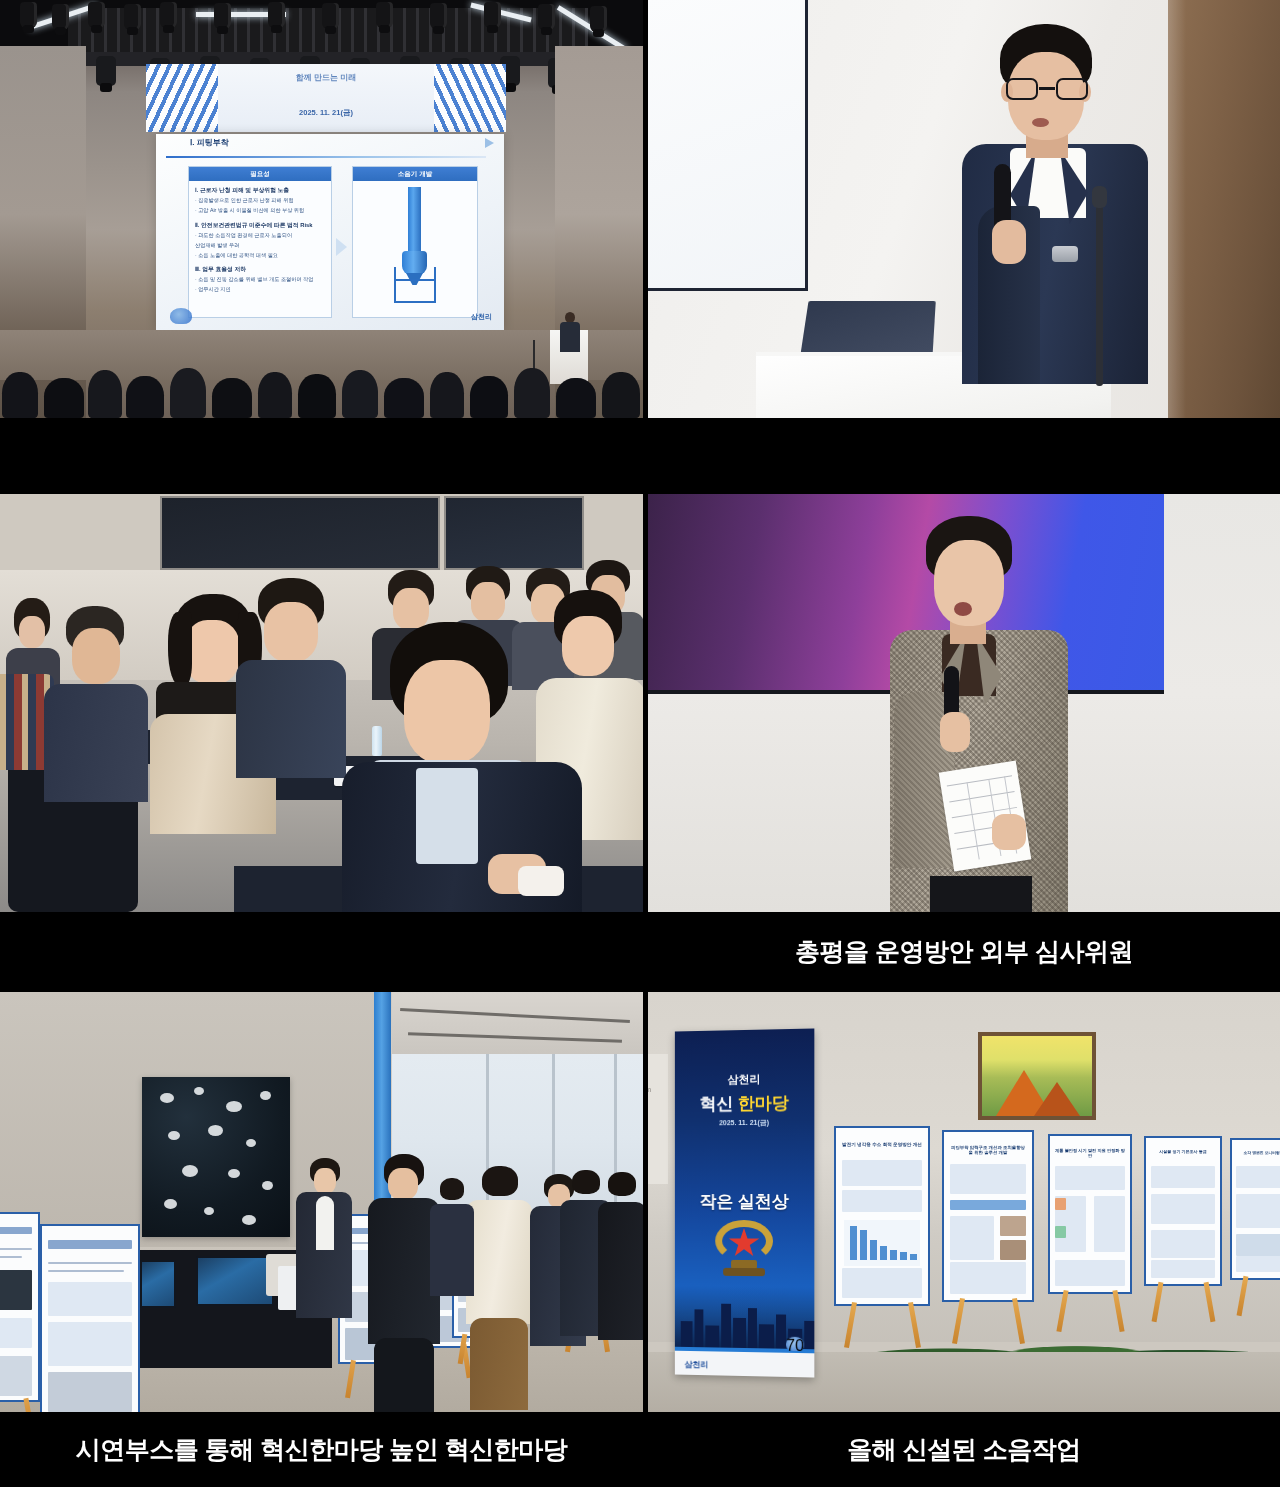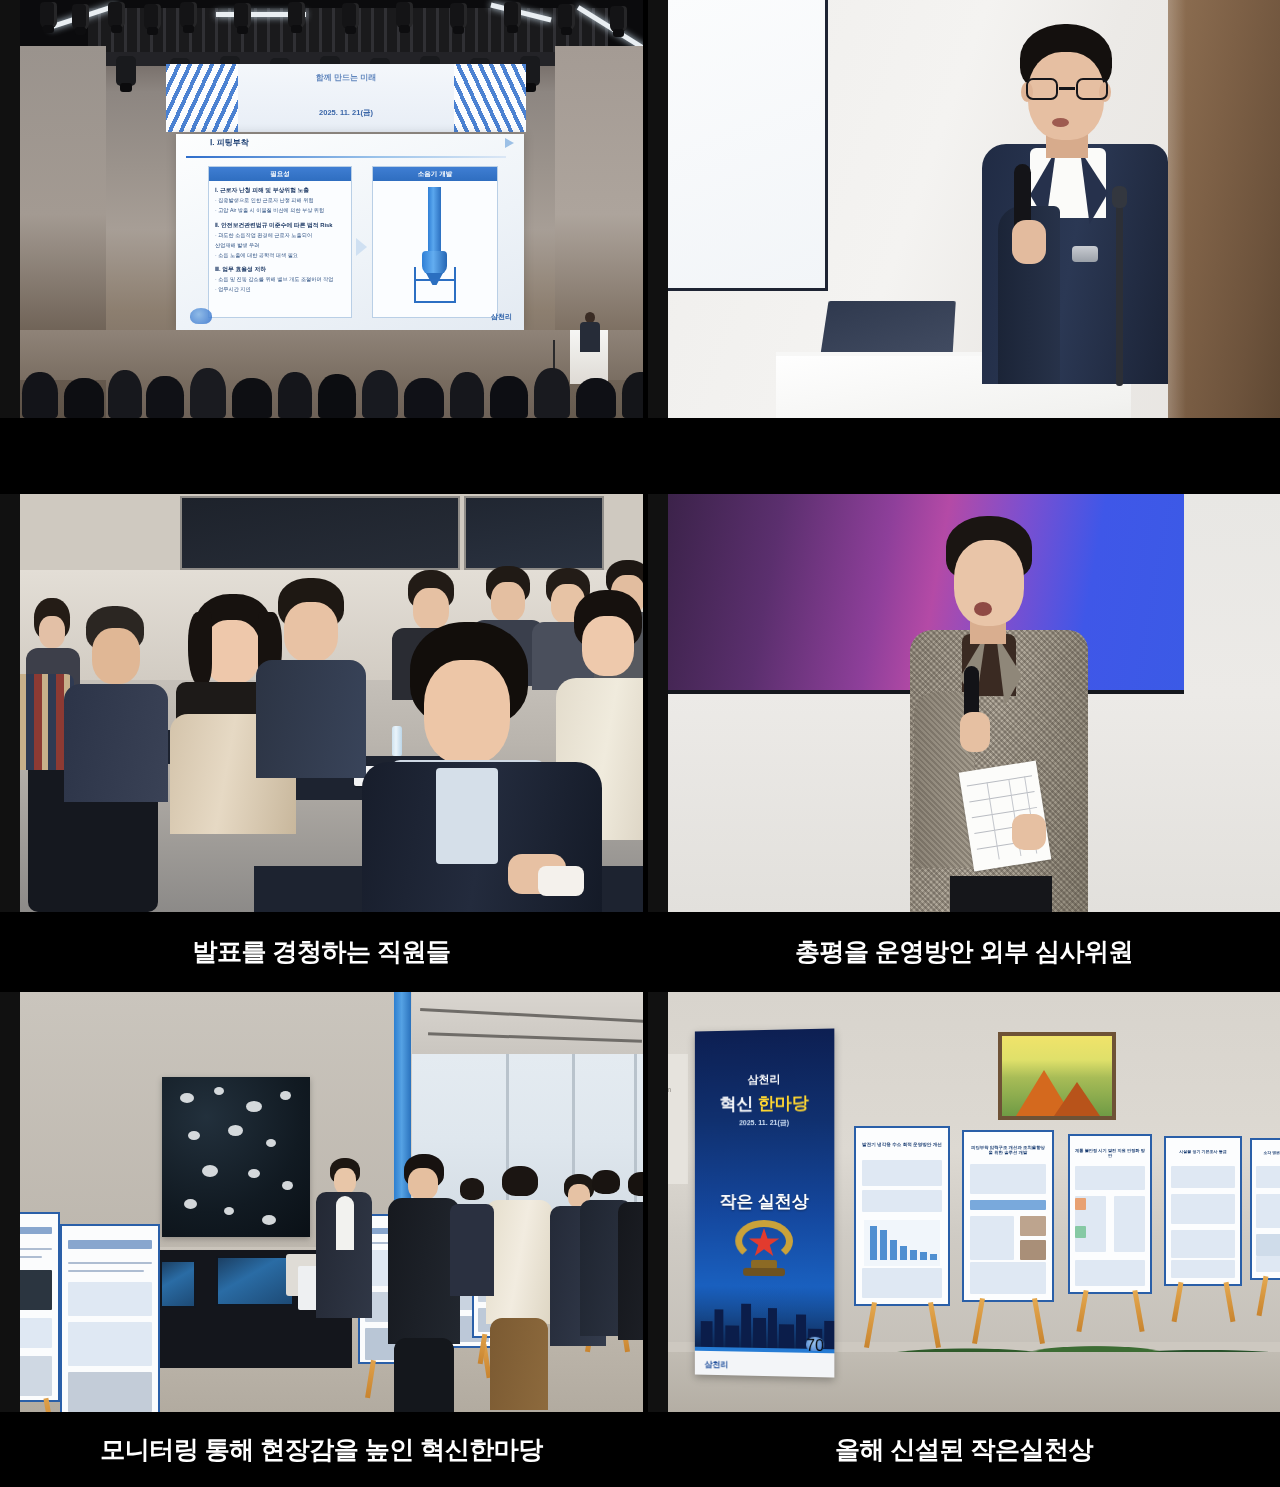--- a/index.html
+++ b/index.html
@@ -7,21 +7,21 @@
   html, body {
     width:1280px; height:1487px;
     background:#000;
     font-family:"Liberation Sans", sans-serif;
     overflow:hidden;
   }
   .page { position:relative; width:1280px; height:1487px; background:#000; }
 
   
   .cell { position:absolute; overflow:hidden; background:#111; }
-  .photo { position:absolute; inset:0; overflow:hidden;margin-left:20px; }
+  .photo { position:absolute; inset:0; overflow:hidden; }
 
   
   .caption {
     position:absolute;
     background:#000;
     display:flex; align-items:center; justify-content:center;
     color:#fff;
     font-weight:bold;
     letter-spacing:-0.5px;
     text-align:center;
@@ -526,21 +526,20 @@
           <div class="vl" style="left:26px;"></div>
           <div class="vl" style="left:48px;"></div>
           <div class="vl" style="left:64px;"></div>
         </div>
         <div class="p4-hand2"></div>
         <div class="p4-pants"></div>
       </div>
     </div>
   </div>
 
-  <div class="caption" style="left:0;top:912px;width:643px;height:78px;font-size:25px;">발표를 경청하는 직원들</div>
   <div class="caption" style="left:648px;top:912px;width:632px;height:78px;font-size:25px;">총평을 운영방안 외부 심사위원</div>
 
   <div class="cell" style="left:0;top:992px;width:643px;height:420px;">
     <div class="photo">
       <div class="p5-bg"></div>
       <div class="p5-wall"></div>
       <div class="p5-win"></div>
       <div class="p5-winbar" style="left:486px;"></div>
       <div class="p5-winbar" style="left:552px;"></div>
       <div class="p5-winbar" style="left:614px;"></div>
@@ -808,16 +807,16 @@
           <div class="board-block" style="left:4px;right:4px;top:54px;height:34px;"></div>
           <div class="board-block" style="left:4px;right:4px;top:94px;height:22px;background:#cfdcea;"></div>
           <div class="board-block" style="left:4px;right:4px;bottom:6px;height:16px;"></div>
         </div>
         <div class="leg" style="left:10px;top:138px;height:40px;transform:rotate(10deg);"></div>
 
       </div>
     </div>
   </div>
 
-  <div class="caption" style="left:0;top:1412px;width:643px;height:75px;font-size:25px;">모니터링 통해 현장감을 높인 혁신한마당</div>
-  <div class="caption" style="left:648px;top:1412px;width:632px;height:75px;font-size:25px;">올해 신설된 작은실천상</div>
+  <div class="caption" style="left:0;top:1412px;width:643px;height:75px;font-size:25px;">시연부스를 통해 혁신한마당 높인 혁신한마당</div>
+  <div class="caption" style="left:648px;top:1412px;width:632px;height:75px;font-size:25px;">올해 신설된 소음작업</div>
 
 </div>
 
 </body></html>

